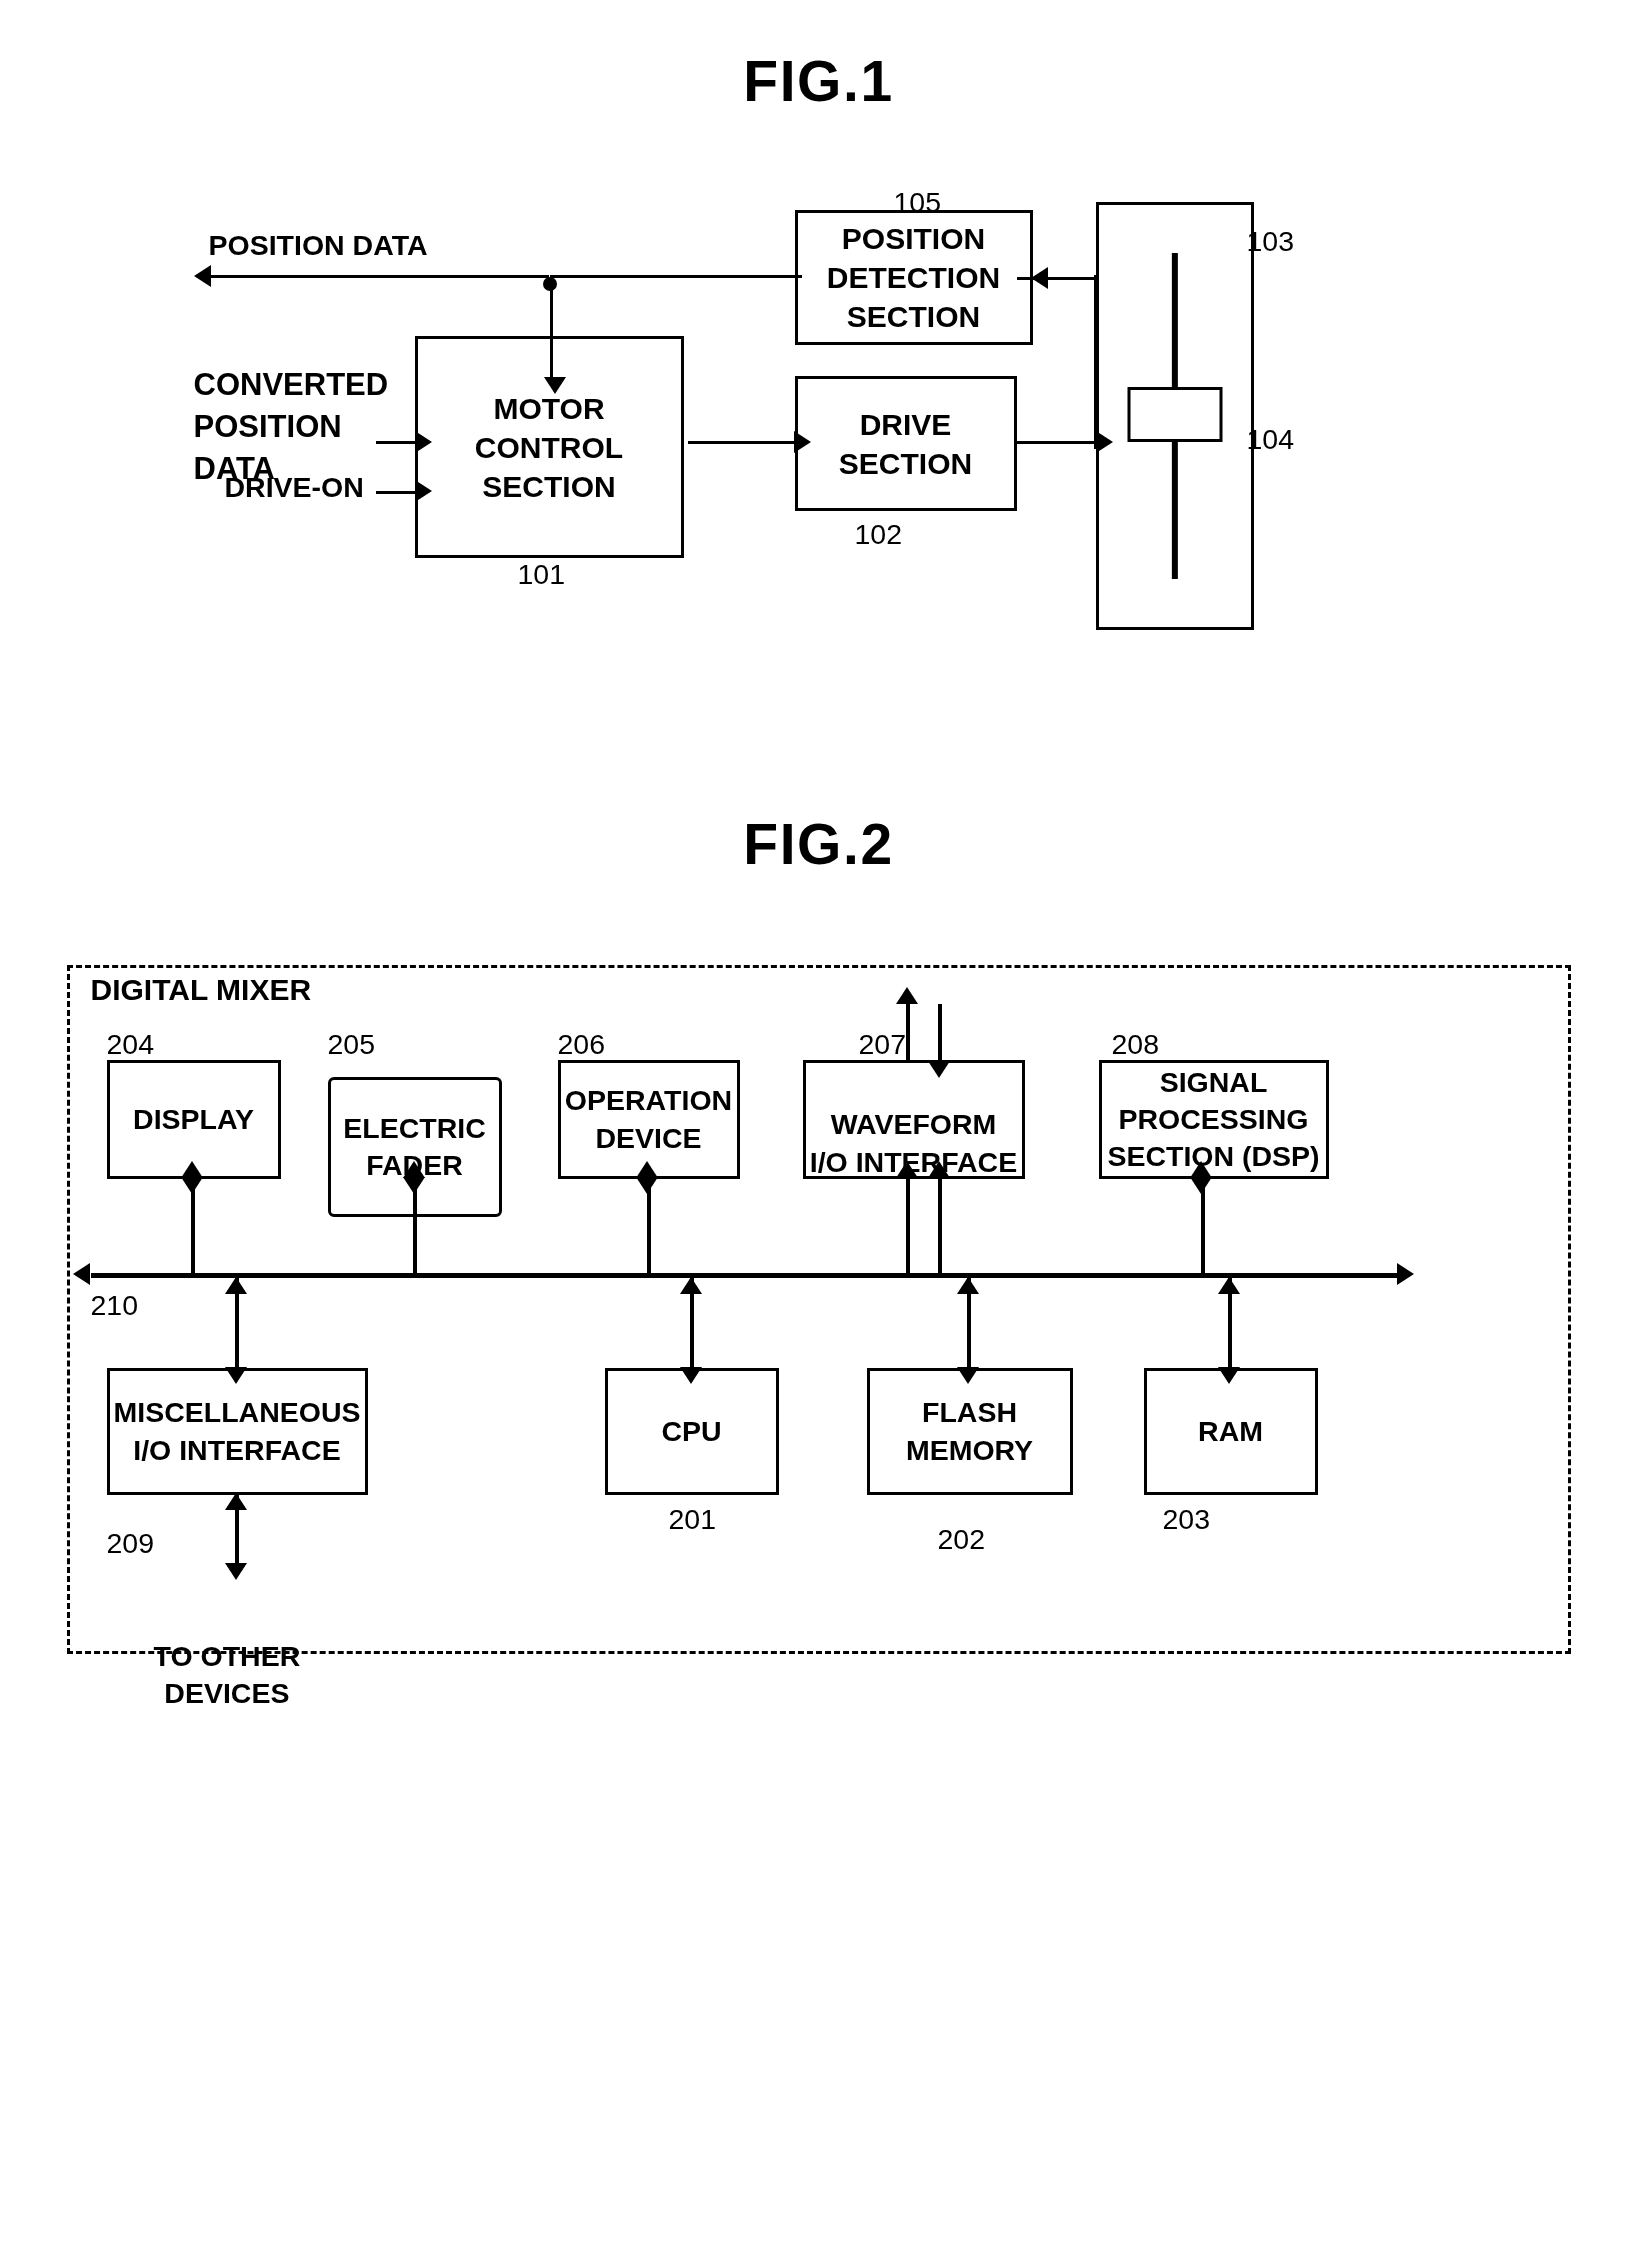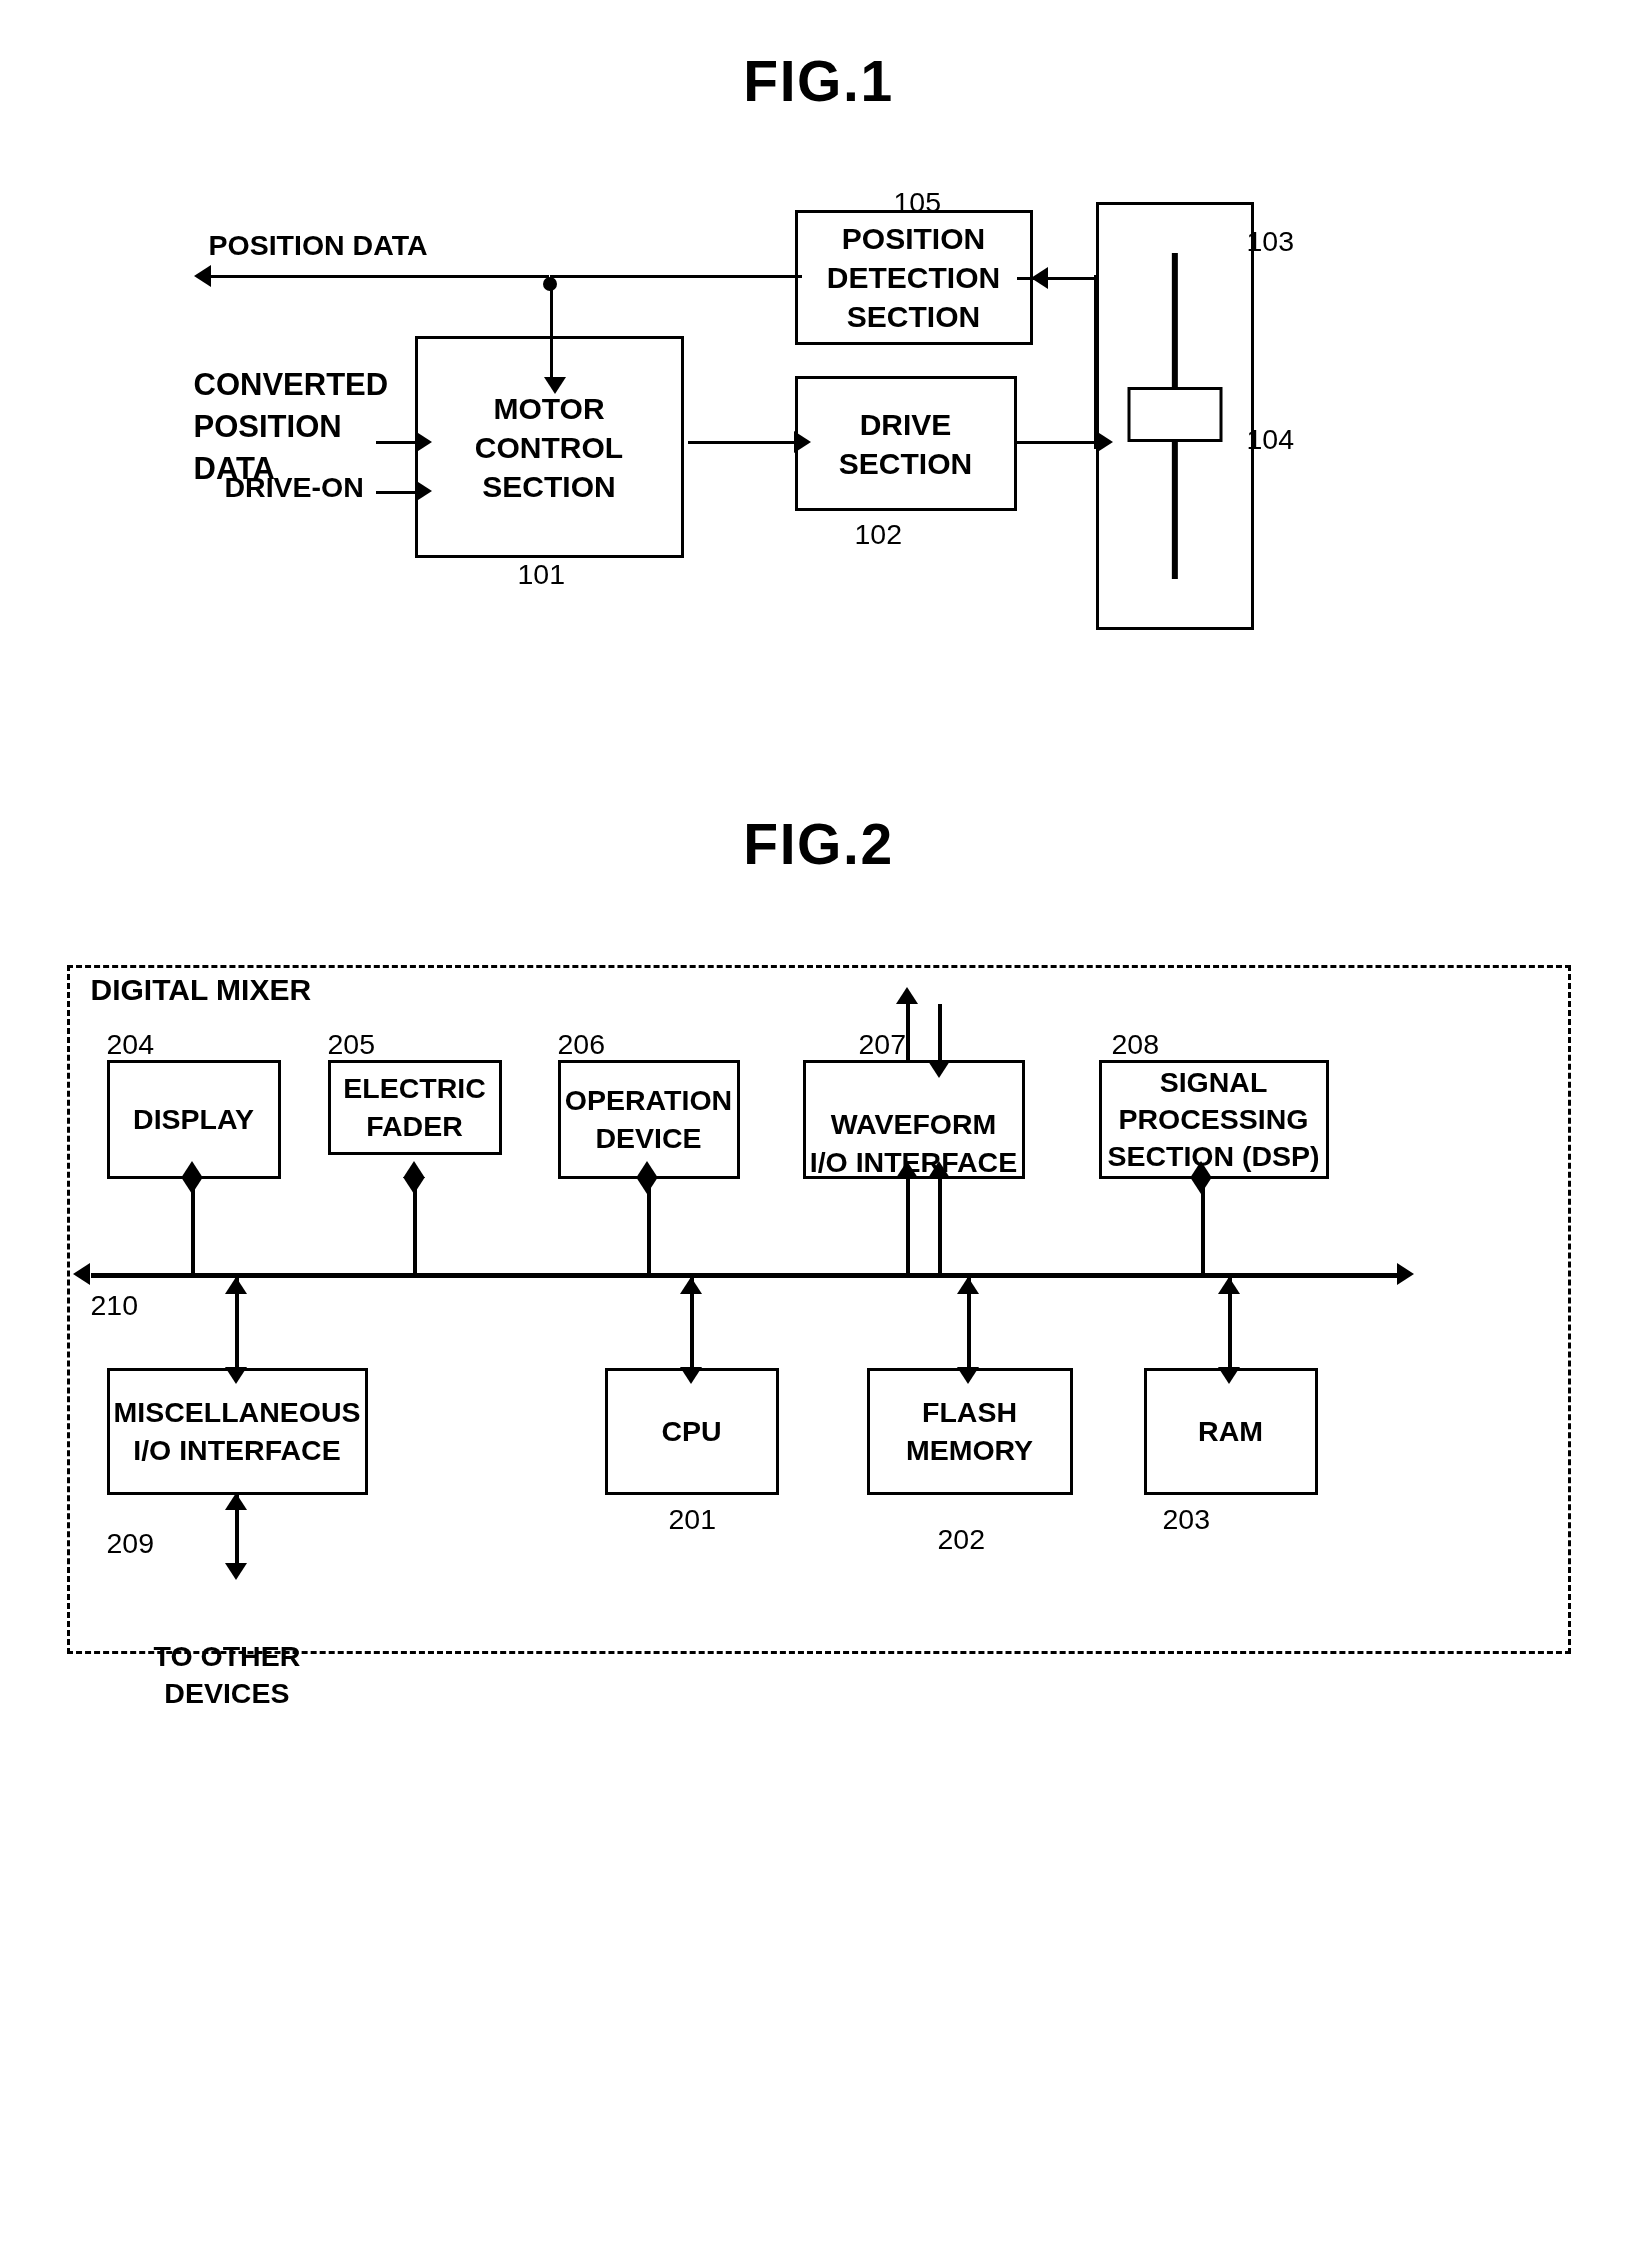--- a/index.html
+++ b/index.html
@@ -275,21 +275,21 @@
 
 <div class="fig2-outer">
 
   <div class="digital-mixer-border"></div>
   <div class="digital-mixer-label">DIGITAL MIXER</div>
 
   <div class="fig2-box" style="left:40px; top:135px; width:174px; height:119px;">
     <span>DISPLAY</span>
   </div>
 
-  <div class="fig2-box" style="left:261px; top:135px; width:174px; height:95px;">
+  <div class="fig2-box" style="left:261px; top:152px; width:174px; height:140px;border-radius:6px;">
     <span style="white-space:pre-line;">ELECTRIC
 FADER</span>
   </div>
 
   <div class="fig2-box" style="left:491px; top:135px; width:182px; height:119px;">
     <span style="white-space:pre-line;">OPERATION
 DEVICE</span>
   </div>
 
   <div class="fig2-box" style="left:736px; top:135px; width:222px; height:119px;">

